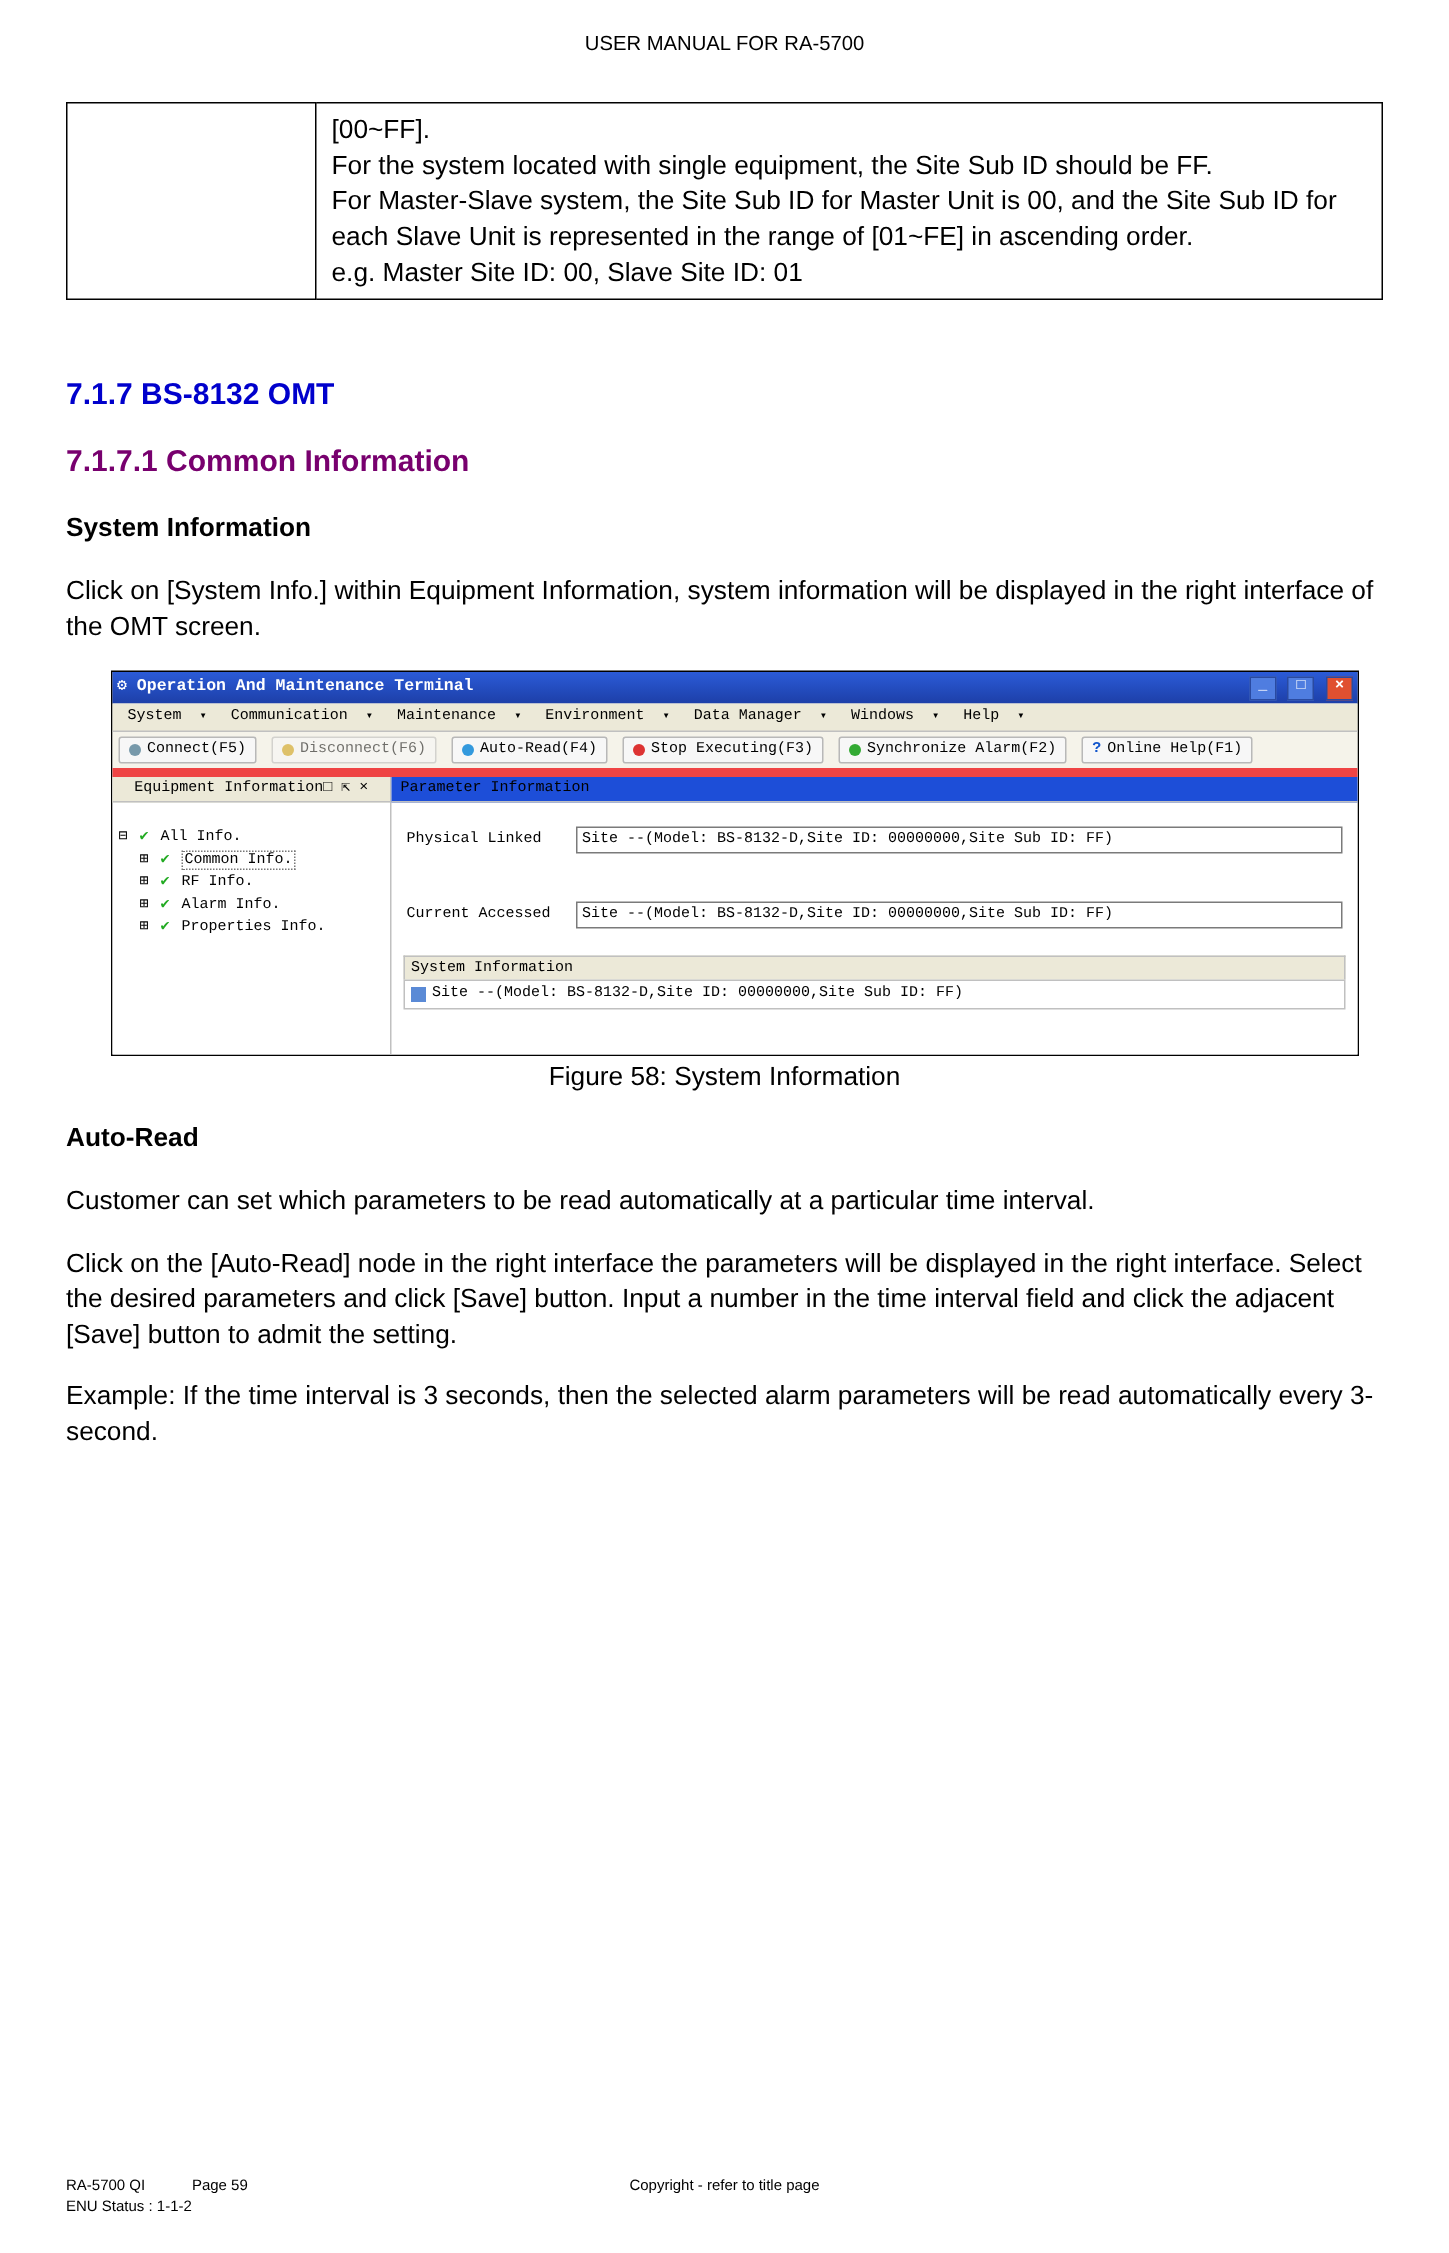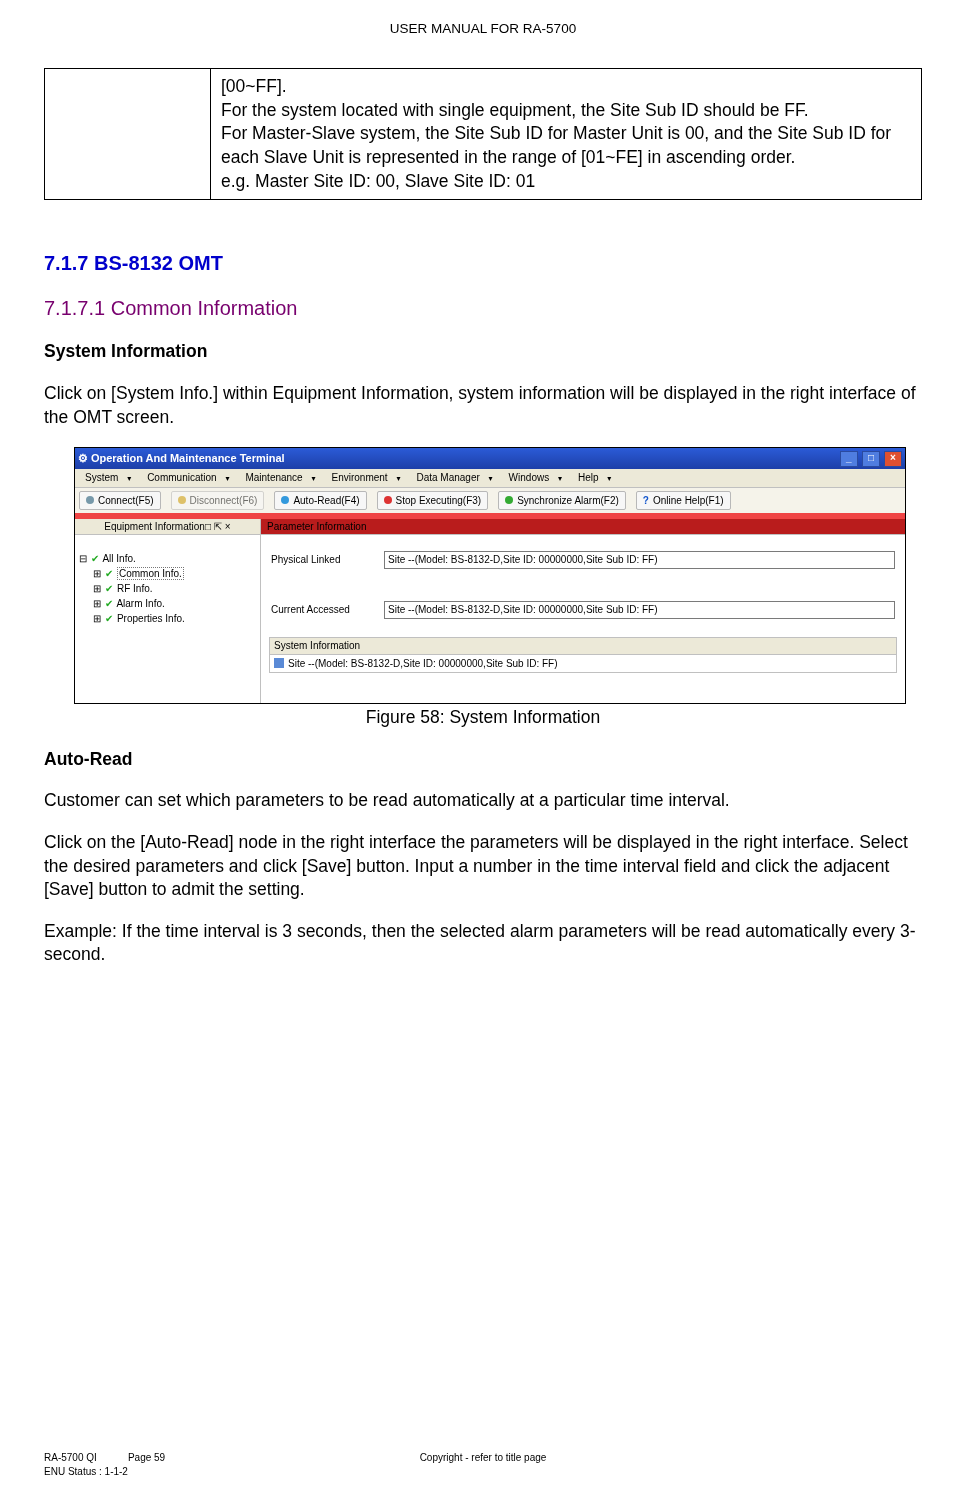--- a/index.html
+++ b/index.html
@@ -2,47 +2,47 @@
 <html><head>
 <meta charset="utf-8">
 <style>
 body{margin:0;background:#fff;font-family:Arial,Helvetica,sans-serif;color:#000;font-size:17.5px;line-height:1.35}
 .page{width:966px;min-height:1502px;margin:0 auto;padding:20px 44px 20px 44px;box-sizing:border-box;position:relative}
 .head-center{text-align:center;font-size:13.5px;margin-bottom:30px}
 .box-table{border:1px solid #000;border-collapse:collapse;width:100%;margin-bottom:50px}
 .box-table td{border:1px solid #000;padding:6px 10px;vertical-align:top}
 .box-table .c1{width:145px}
 .h-blue{color:#0000cc;font-weight:bold;font-size:20px;margin:22px 0 18px 0}
-.h-purple{color:#78006e;font-weight:normal;font-size:20px;margin:0 0 18px 0}
+.h-purple{color:#78006e;font-weight:bold;font-size:20px;margin:0 0 18px 0}
 .h-black{font-weight:bold;font-size:17.5px;margin:0 0 18px 0}
 .para{margin:0 0 18px 0}
 .fig-caption{text-align:center;margin:2px 0 18px 0}
 
-.shot{margin-left:30px;width:830px;border:1px solid #000;background:#efefef;font-family:Liberation Sans, sans-serif;font-size:10px;color:#000;margin-bottom:2px}
+.shot{margin-left:30px;width:830px;border:1px solid #000;background:#efefef;font-family:Liberation Mono, monospace;font-size:10px;color:#000;margin-bottom:2px}
 .titlebar{background:linear-gradient(#2b5bd7,#1d3fa8);color:#fff;display:flex;align-items:center;justify-content:space-between;padding:2px 3px;font-weight:bold;font-size:11px}
 .titlebar .winbtns span{display:inline-block;width:16px;height:14px;text-align:center;background:#4f7de0;border:1px solid #2a4aa0;margin-left:1px;color:#fff;font-weight:bold;font-size:10px;line-height:12px}
 .titlebar .winbtns .close{background:#e05030}
 .menubar{background:#ece9d8;padding:2px 4px;border-bottom:1px solid #c0c0c0;display:flex;gap:4px}
 .menubar span{padding:0 3px}
 .tri{font-size:8px}
 .toolbar{background:#f5f3ea;padding:3px 4px;border-bottom:6px solid #ef4444;display:flex;gap:10px;align-items:flex-end;flex-wrap:wrap}
 .tbtn{border:1px solid #b8b8b8;background:#f7f7f7;border-radius:2px;padding:1.5px 6px;display:inline-flex;align-items:center;gap:4px;font-size:10px}
 .dot{width:8px;height:8px;border-radius:50%;display:inline-block}
 .dg{background:#3a3}.dr{background:#d33}.db{background:#79a}.dy{background:#c90}.dq{background:#39d}
 .dis{opacity:.55}
 .panes{display:flex;background:#fff}
 .leftpane{width:185px;border-right:1px solid #c0c0c0}
 .pane-head{background:#ece9d8;border-bottom:1px solid #c0c0c0;padding:1px 4px;display:flex;justify-content:center;align-items:center;font-size:10px}
 .tree{padding:16px 4px;font-size:10px;line-height:1.5}
 .tree .tick{color:#2a2;display:inline-block;width:10px;text-align:center}
 .tree .node{white-space:nowrap}
 .tree .sel{border:1px dotted #777;padding:0 1px}
 .indent1{padding-left:14px}
 .rightpane{flex:1}
-.rlabel{padding:1px 6px;background:#b91c1c;border-bottom:1px solid #c0c0c0;font-size:10px}
+.rlabel{padding:1px 6px;background:#1d4ed8;border-bottom:1px solid #c0c0c0;font-size:10px}
 .fieldrow{display:flex;align-items:center;gap:8px;padding:16px 10px}
 .fieldrow label{width:105px;text-align:left;font-size:10px}
 .fieldrow .val{flex:1;border:1px solid #7a7a7a;background:#fff;padding:1px 3px;font-size:10px;height:14px;overflow:hidden}
 .sysinfo{margin:2px 8px}
 .sysinfo-hd{background:#ece9d8;border:1px solid #c0c0c0;border-bottom:none;padding:1px 4px;font-size:10px}
 .sysinfo-body{border:1px solid #c0c0c0;padding:2px 4px;font-size:10px;display:flex;align-items:center;gap:4px}
 .sysinfo-body .ic{width:10px;height:10px;background:#5a8ad6;display:inline-block}
 .spare{height:28px}
 .footer{position:absolute;bottom:24px;left:44px;right:44px;font-size:10px;display:flex;justify-content:flex-start}
 .footer .mid{position:absolute;left:0;right:0;text-align:center}

